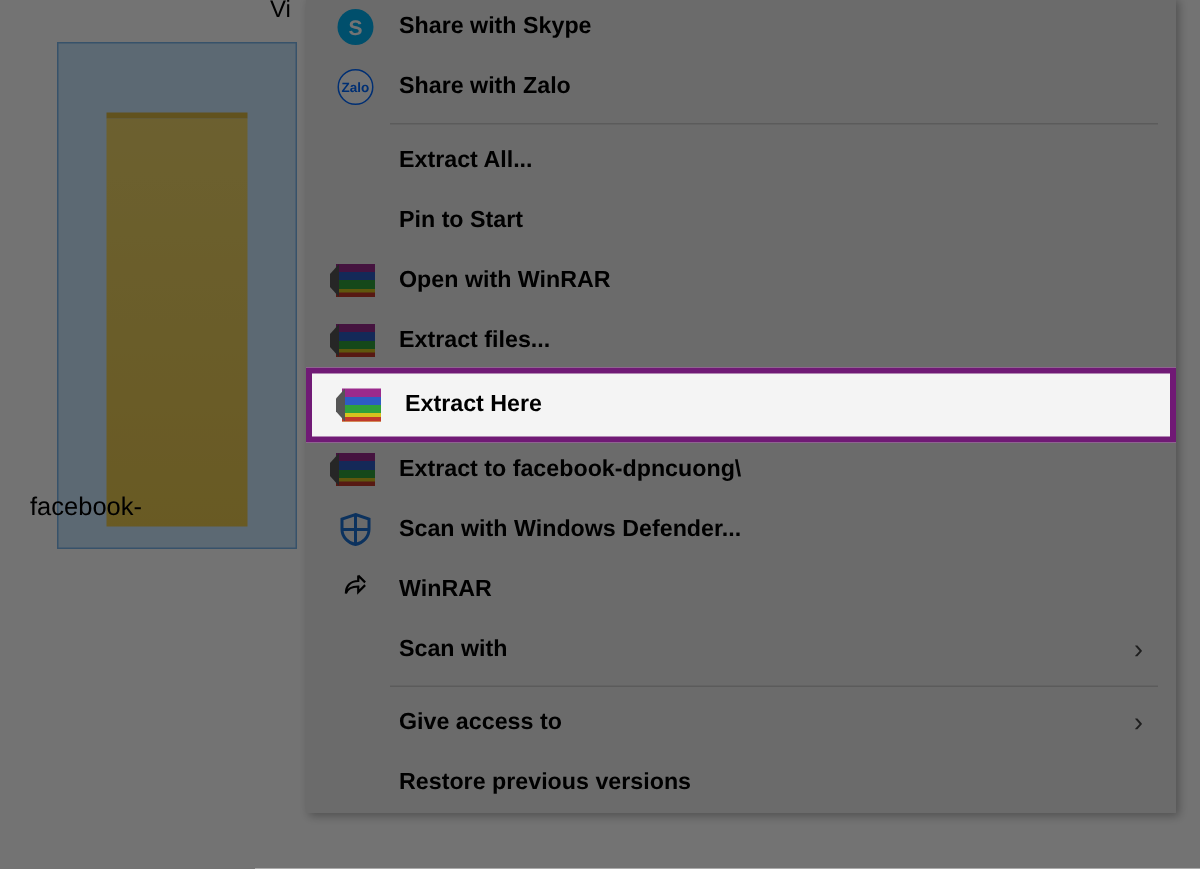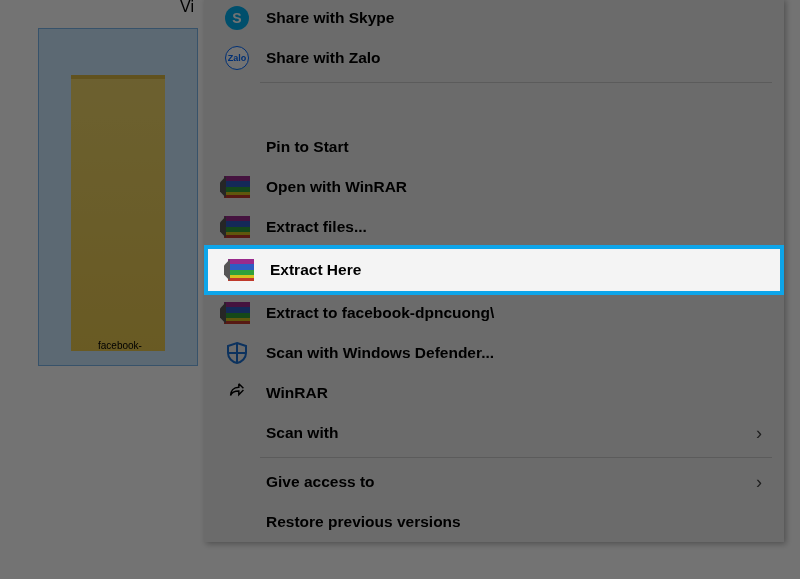--- a/index.html
+++ b/index.html
@@ -57,24 +57,23 @@
       transform: translateX(-50%);
       width: 94px;
       height: 276px;
       background: linear-gradient(#f0d66a,#e8c84f);
       border-top: 4px solid #d8b544;
     }
     .file-label {
       position: absolute;
       left: 0;
       right: 0;
-      top: 340px;
-      text-align: center;
+      top: 328px;
       color: #000;
-      font-size: 10px;
+      font-size: 17px;
     }
 
     
     .context-menu {
       position: absolute;
       left: 204px;
       top: -2px;
       width: 580px;
       background: #eee;
       box-shadow: 2px 2px 6px rgba(0,0,0,.3);
@@ -115,21 +114,21 @@
       margin: 4px 12px 4px 56px;
     }
 
     
     .highlight-wrap {
       position: relative;
       z-index: 60;
     }
     .highlight-wrap .menu-item {
       background: #f4f4f4;
-      border: 4px solid #0ea5e9;
+      border: 4px solid #701a75;
       height: 50px;
       margin: -2px 0;
     }
 
     
     .skype-icon {
       width: 24px; height: 24px; border-radius: 50%;
       background: #00aff0; color:#fff; font-weight:700;
       display:flex;align-items:center;justify-content:center;font-size:14px;
     }
@@ -180,20 +179,21 @@
       <span class="icon-slot">
           <span class="zalo-icon">Zalo</span>
         </span>
       <span class="label">Share with Zalo</span>
     </div>
 
     <div class="separator"></div>
 
     <div class="menu-item">
       <span class="icon-slot"></span>
+      <span class="label">Extract All...</span>
     </div>
 
     <div class="menu-item">
       <span class="icon-slot"></span>
       <span class="label">Pin to Start</span>
     </div>
 
     <div class="menu-item">
       <span class="icon-slot">
           <span class="winrar-icon"></span>

